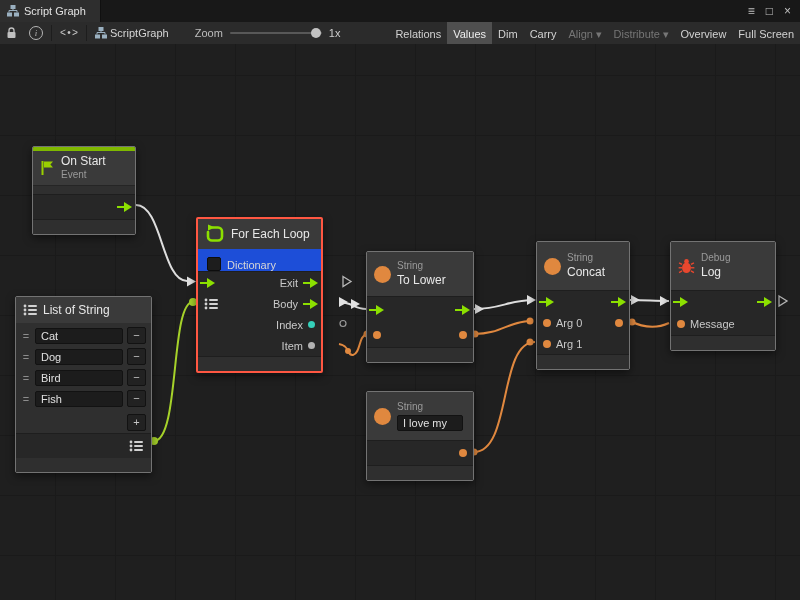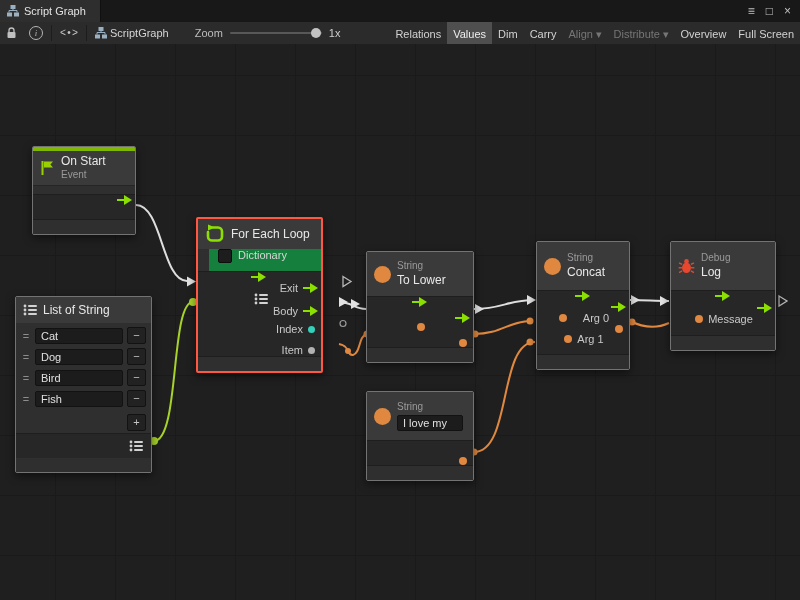--- a/index.html
+++ b/index.html
@@ -44,42 +44,42 @@
   .node{position:absolute;box-sizing:border-box;background:#2f2f2f;border:1px solid #737373;
     border-radius:2px;box-shadow:0 3px 9px rgba(0,0,0,.5);font-size:11px;}
   .node.selected{border:2px solid #ff5742;}
   .hdr{display:flex;align-items:center;gap:6px;background:#3a3a3a;padding:0 7px;}
   .hdr-col{display:flex;flex-direction:column;justify-content:center;line-height:1.25;}
   .hdr-title{font-size:12px;color:#e8e8e8;}
   .hdr-sub{font-size:10px;color:#9a9a9a;}
   .accent{height:4px;background:#7fb800;border-radius:1px 1px 0 0;}
   .spacer{height:8px;background:#2f2f2f;border-top:1px solid #252525;}
   .ports{background:#272727;border-top:1px solid #1e1e1e;border-bottom:1px solid #1e1e1e;}
-  .prow{display:flex;align-items:center;justify-content:space-between;padding:0 4px;position:relative;flex-direction:column;}
+  .prow{display:flex;align-items:center;justify-content:space-between;padding:0 4px;position:relative;}
   .pin{display:flex;align-items:center;margin-left:-2px;}
   .pout{display:flex;align-items:center;gap:5px;margin-left:auto;margin-right:-1px;}
   .plabel{color:#c9c9c9;}
   .dot{width:8px;height:8px;border-radius:50%;display:inline-block;}
   .dot.orange{background:#e0883f;}
   .dot.teal{background:#35d0ba;width:7px;height:7px;}
   .dot.gray{background:#b2b2b2;width:7px;height:7px;}
   .node-bottom{height:14px;background:#2f2f2f;}
   
   .lrows{padding:3px 5px;background:#2f2f2f;}
   .lrow{display:flex;align-items:center;gap:4px;height:19px;margin-bottom:2px;}
   .handle{color:#8d8d8d;font-size:11px;width:10px;text-align:center;cursor:grab;}
   .field{flex:1;min-width:0;box-sizing:border-box;height:16px;background:#1c1c1c;border:1px solid #121212;
     border-radius:2px;color:#e0e0e0;font-size:11px;padding:0 5px;font-family:inherit;}
   .mini-btn{display:inline-flex;width:17px;height:15px;align-items:center;justify-content:center;
     background:#222;border:1px solid #121212;border-radius:2px;color:#c5c5c5;font-size:11px;line-height:1;cursor:default;}
   .add-row{display:flex;justify-content:flex-end;padding:1px 5px 2px;background:#2f2f2f;}
   .lfooter{height:24px;background:#272727;border-top:1px solid #1e1e1e;display:flex;align-items:center;
     justify-content:flex-end;padding-right:8px;position:relative;}
   
-  .fe-check{display:flex;align-items:flex-start;gap:6px;height:22px;background:#15803d;padding:0 9px;margin-left:11px;}
+  .fe-check{display:flex;align-items:flex-end;gap:6px;height:22px;background:#1d4ed8;padding:0 9px;}
   .ckbox{width:12px;height:12px;background:#1d1d1d;border:1px solid #0d0d0d;border-radius:2px;display:inline-block;}
   .ck-label{color:#d6d6d6;}
   .icon-circle{width:17px;height:17px;border-radius:50%;background:#e0883f;display:inline-block;flex:none;}
 </style>
 </head>
 <body>
 
 <div class="titlebar">
   <div class="tab">
     <svg width="12" height="12" viewBox="0 0 12 12">
@@ -409,21 +409,21 @@
         </svg>
       </span>
       <span class="pout">
         <svg width="15" height="10" viewBox="0 0 15 10">
           <path d="M0 5h7" stroke="#8ce000" stroke-width="2"></path>
             <path d="M7 0l8 5-8 5z" fill="#8ce000"></path>
         </svg>
       </span>
     </div>
     <div class="prow" style="height:21px;">
-      <span class="pin" style="margin-left:2px;gap:16px;">
+      <span class="pin" style="margin-left:2px;gap:5px;">
         <span class="dot orange"></span>
         <span class="plabel">Arg 0</span>
       </span>
       <span class="pout" style="margin-right:2px;">
         <span class="dot orange"></span>
       </span>
     </div>
     <div class="prow" style="height:21px;">
       <span class="pin" style="margin-left:2px;gap:5px;">
         <span class="dot orange"></span>

